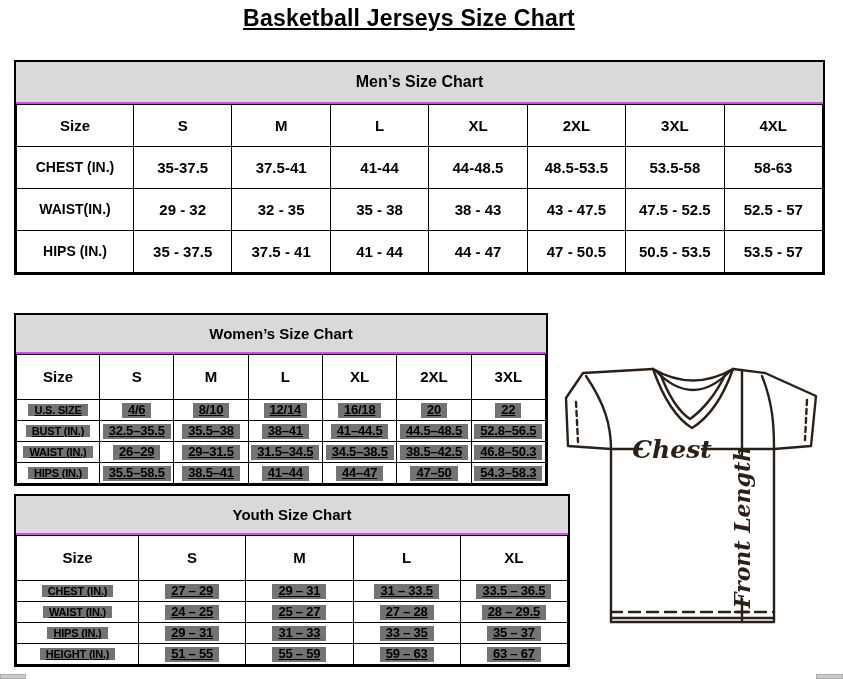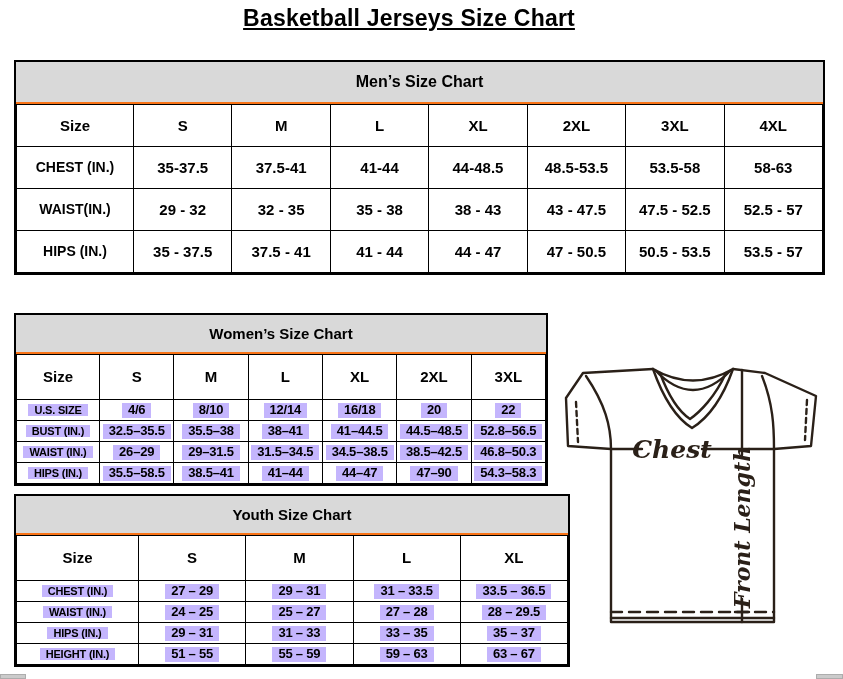--- a/index.html
+++ b/index.html
@@ -7,21 +7,21 @@
     width:843px; height:679px; position:relative; overflow:hidden;
     background:#ffffff; color:#000;
     font-family:"Liberation Sans", sans-serif;
   }
   #page-title {
     position:absolute; top:5px; left:0; width:818px;
     text-align:center; font-size:23px; font-weight:bold; letter-spacing:0.2px;text-decoration:underline;
   }
   .chart-block { position:absolute; border:2px solid #000; background:#fff; box-sizing:border-box; }
   .band {
-    background:#d9d9d9; border-bottom:2px solid #f97316;
+    background:#d9d9d9; border-bottom:2px solid #d946ef;
     display:flex; align-items:center; justify-content:center;
     font-weight:bold;
   }
   table { border-collapse:collapse; width:100%; table-layout:fixed; }
   th, td {
     border:1px solid #000; text-align:center; vertical-align:middle;
     font-weight:bold; padding:0; overflow:hidden; white-space:nowrap;
   }
   .cv { display:inline-block; line-height:1.1; }
 
@@ -31,21 +31,21 @@
   #mens th { height:41px; font-size:15px; }
   #mens td { height:41px; font-size:15px; }
   #mens th:first-child, #mens td:first-child { width:116px; }
   #mens td:first-child { font-size:14px; }
 
   
   .compact .band { height:37px; font-size:15px; }
   .compact th { height:44px; font-size:15px; }
   .compact td { height:20px; font-size:13px; letter-spacing:-0.2px; }
   .compact td:first-child { font-size:11px; }
-  .compact tbody .cv { background:#c4b5fd; padding:0 6px; }
+  .compact tbody .cv { background:#737373; padding:0 6px;text-decoration:underline; }
 
   #womens { left:14px; top:313px; width:534px; }
   #womens th:first-child, #womens td:first-child { width:82px; }
 
   #youth { left:14px; top:494px; width:556px; }
   #youth th:first-child, #youth td:first-child { width:121px; }
 
   
   #jersey-diagram { position:absolute; left:553px; top:356px; width:287px; height:287px; }
   #jersey-diagram text {
@@ -157,21 +157,21 @@
             <td><span class="cv">34.5–38.5</span></td>
             <td><span class="cv">38.5–42.5</span></td>
             <td><span class="cv">46.8–50.3</span></td>
           </tr>
           <tr>
             <td><span class="cv">HIPS (IN.)</span></td>
             <td><span class="cv">35.5–58.5</span></td>
             <td><span class="cv">38.5–41</span></td>
             <td><span class="cv">41–44</span></td>
             <td><span class="cv">44–47</span></td>
-            <td><span class="cv">47–90</span></td>
+            <td><span class="cv">47–50</span></td>
             <td><span class="cv">54.3–58.3</span></td>
           </tr>
         </tbody>
       </table>
     </div>
 </div>
 
 <div id="youth" class="chart-block compact">
   <div class="band">Youth Size Chart</div>
   <div>

